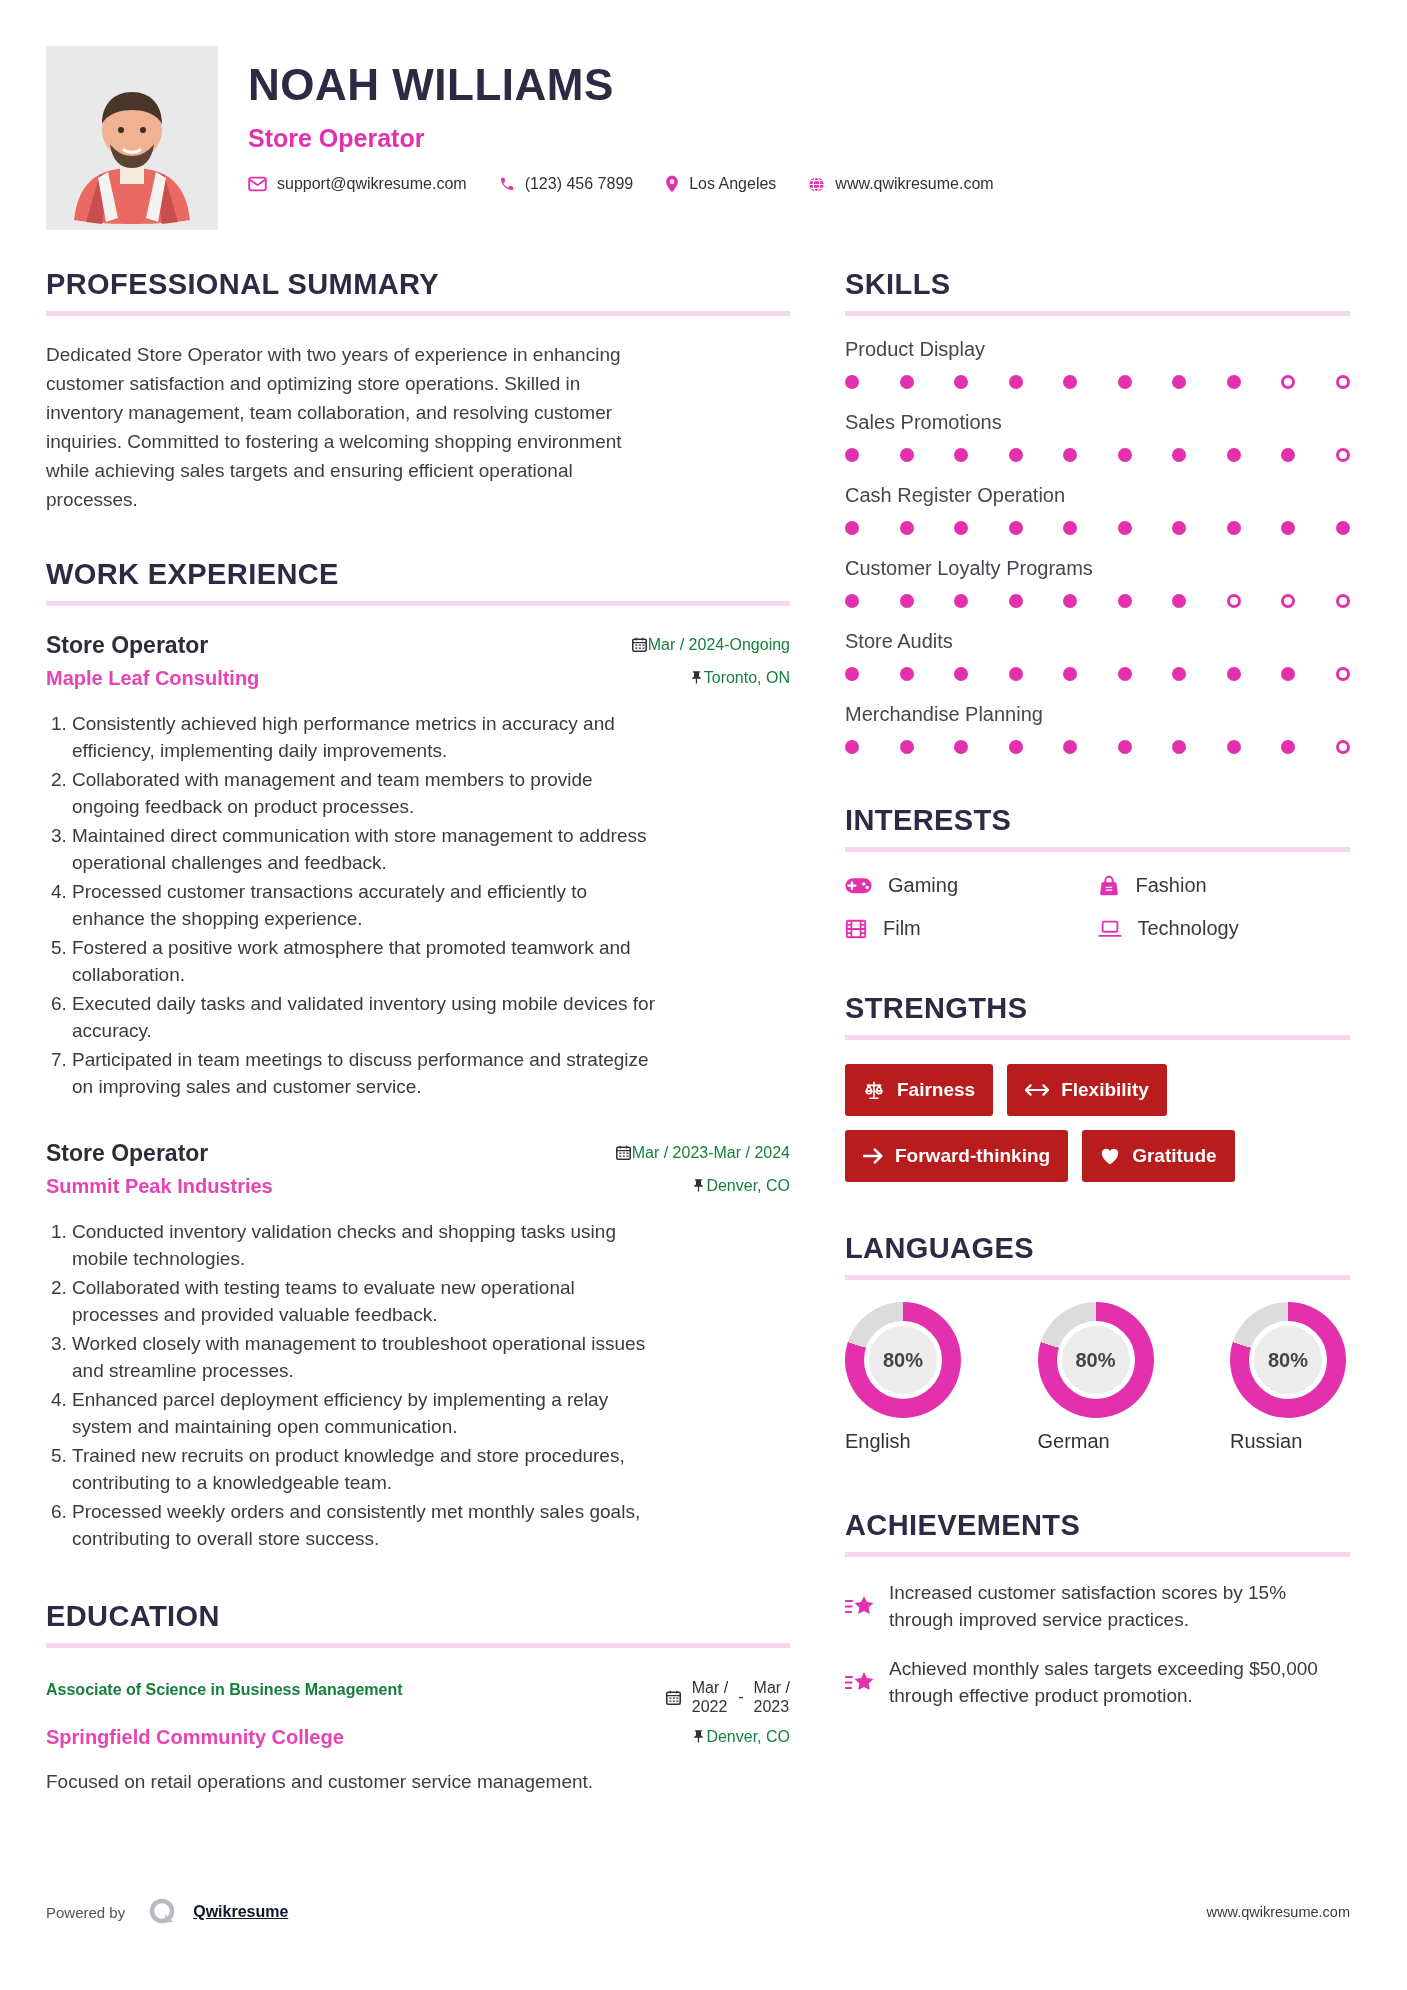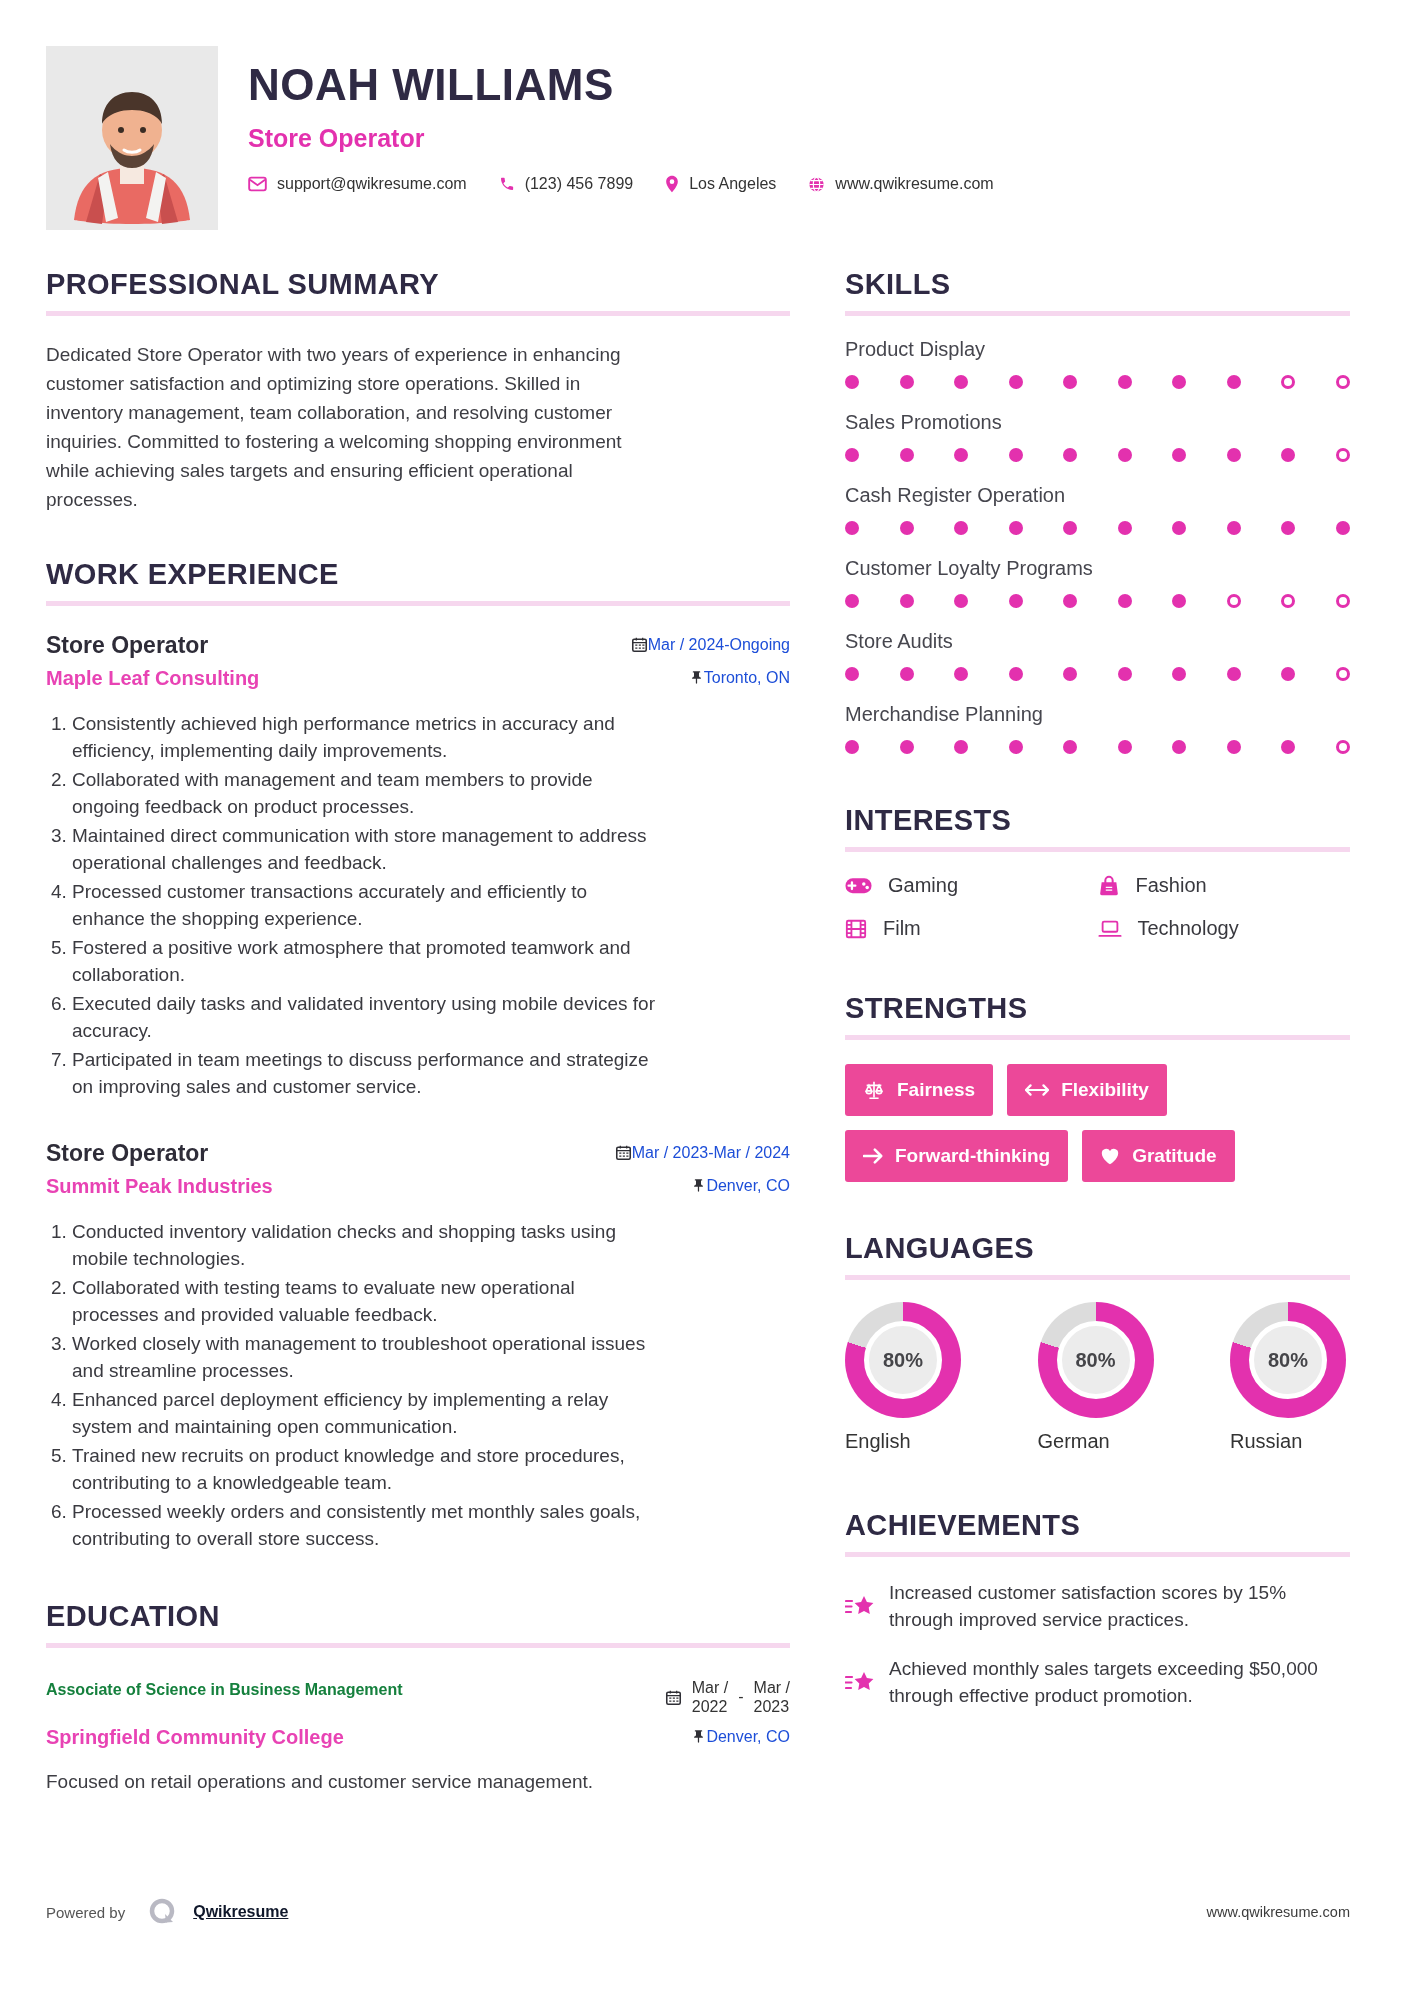--- a/index.html
+++ b/index.html
@@ -22,21 +22,21 @@
   .col-left  { width:744px; flex:0 0 auto; }
   .col-right { width:505px; flex:0 0 auto; }
   .sec-head { font-size:29px; font-weight:800; letter-spacing:.4px; color:#2f2a44; }
   .sec-rule { height:5px; background:#f6d7ee; margin-top:10px; }
   
   .summary-text { width:600px; margin-top:24px; font-size:19px; line-height:29px; color:#3d3d43; }
   .work-sec { margin-top:44px; }
   .job { margin-top:26px; }
   .job-toprow { display:flex; justify-content:space-between; align-items:baseline; }
   .job-title { font-size:23px; font-weight:700; color:#2e2c38; }
-  .job-meta { display:flex; align-items:center; gap:0; font-size:16px; color:#1d4ed8; white-space:nowrap; }
+  .job-meta { display:flex; align-items:center; gap:0; font-size:16px; color:#15803d; white-space:nowrap; }
   .job-subrow { display:flex; justify-content:space-between; align-items:baseline; margin-top:8px; }
   .company { font-size:20px; font-weight:600; color:#e843b4; }
   .bullets { width:615px; margin:20px 0 0 0; padding-left:26px; font-size:19px; line-height:27px; color:#3a3a40; }
   .bullets li { margin-bottom:2px; }
   .edu-sec { margin-top:48px; }
   .edu-toprow { display:flex; justify-content:space-between; margin-top:26px; }
   .degree { width:430px; font-size:16px; font-weight:700; line-height:31px; color:#15803d; }
   .edu-dates { display:flex; align-items:center; gap:10px; font-size:16px; color:#333; padding-top:4px; }
   .date-stack span { display:block; line-height:19px; }
   .edu-subrow { display:flex; justify-content:space-between; align-items:baseline; margin-top:10px; }
@@ -46,21 +46,21 @@
   .skill-name { font-size:20px; color:#46464e; }
   .dots { display:flex; justify-content:space-between; margin-top:14px; }
   .dot { width:14px; height:14px; border-radius:50%; }
   .dot.filled { background:#e331ae; }
   .dot.empty { background:#fff; border:3px solid #e331ae; }
   .interests-sec { margin-top:50px; }
   .interest-grid { display:grid; grid-template-columns:1fr 1fr; row-gap:20px; margin-top:22px; }
   .interest { display:flex; align-items:center; gap:16px; font-size:20px; color:#38383e; }
   .strengths-sec { margin-top:52px; }
   .chips { display:flex; flex-wrap:wrap; gap:14px; margin-top:24px; }
-  .chip { display:flex; align-items:center; gap:12px; background:#ec4899; color:#fff;
+  .chip { display:flex; align-items:center; gap:12px; background:#b91c1c; color:#fff;
           font-size:19px; font-weight:600; padding:15px 18px; border-radius:3px; }
   .lang-sec { margin-top:50px; }
   .lang-row { display:flex; justify-content:space-between; margin-top:22px; }
   .lang { width:120px; display:flex; flex-direction:column; align-items:flex-start; }
   .donut { width:116px; height:116px; border-radius:50%; display:flex; align-items:center; justify-content:center; }
   .donut-inner { width:78px; height:78px; border-radius:50%; background:#ececec; border:5px solid #fff;
                  display:flex; align-items:center; justify-content:center; font-size:20px; font-weight:700; color:#454549; }
   .lang-label { margin-top:12px; font-size:20px; color:#333; }
   .ach-sec { margin-top:56px; }
   .ach-item { display:flex; gap:14px; margin-top:22px; }

